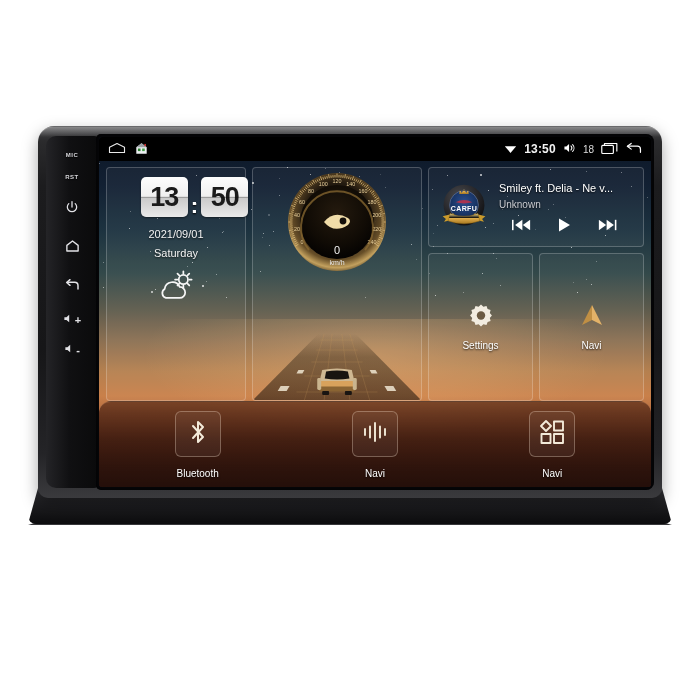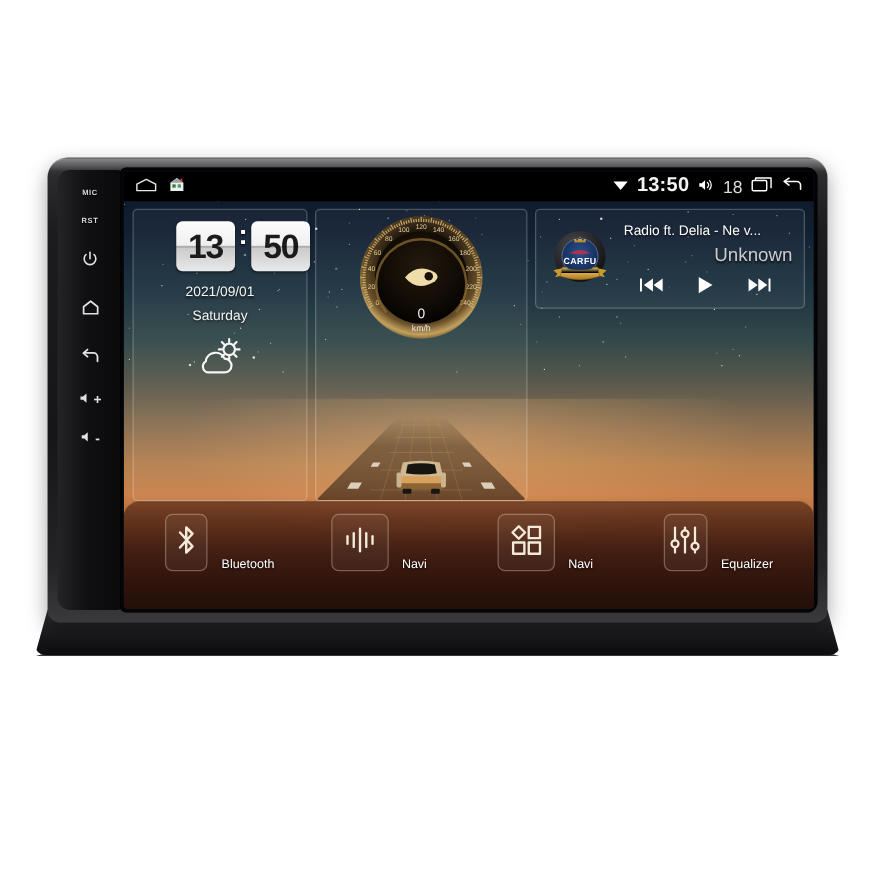--- a/index.html
+++ b/index.html
@@ -119,41 +119,41 @@
   .statusbar{
     position:absolute;left:0;right:0;top:0;height:24px;
     background:#000;
     display:flex;align-items:center;
     padding:0 9px;box-sizing:border-box;
     color:#f2f2f2;font-size:11px;
     z-index:6;
   }
   .sb-left{display:flex;align-items:center;gap:9px;}
   .sb-right{display:flex;align-items:center;gap:7px;margin-left:auto;}
-  .sb-time{font-size:16px;font-weight:bold;letter-spacing:.2px;}
-  .sb-vol{font-size:14px;color:#dcdcdc;}
+  .sb-time{font-size:12px;font-weight:bold;letter-spacing:.2px;}
+  .sb-vol{font-size:10px;color:#dcdcdc;}
 
   
   .widgets{
     position:absolute;left:0;right:0;top:24px;bottom:86px;
     padding:6px 7px 0 7px; box-sizing:border-box;
     display:flex; gap:6px;
     z-index:4;
   }
   .card{
     border:1px solid rgba(255,255,255,.22);
     border-radius:4px;
     background:rgba(255,255,255,.045);
     position:relative;
     box-sizing:border-box;
   }
 
   
   .w-clock{width:140px;display:flex;flex-direction:column;align-items:center;padding-top:9px;}
-  .flip{display:flex;align-items:flex-start;gap:3px;margin-left:37px;}
+  .flip{display:flex;align-items:flex-end;gap:3px;margin-left:37px;}
   .flip-box{
     width:47px;height:40px;border-radius:5px;
     background:linear-gradient(180deg,#fdfdfd 0%,#f0f0f0 47%,#d6d6d6 50%,#c9c9c9 51%,#e9e9e9 100%);
     display:flex;align-items:center;justify-content:center;
     color:#1b1b1b;font-size:27px;font-weight:bold;
     box-shadow:0 1px 2px rgba(0,0,0,.45);
     position:relative;letter-spacing:-1px;
   }
   .flip-box::after{
     content:"";position:absolute;left:0;right:0;top:50%;height:1px;background:rgba(0,0,0,.22);
@@ -167,21 +167,21 @@
   .w-center{flex:1;overflow:hidden;display:flex;flex-direction:column;align-items:center;}
   .speedo{margin-top:2px;}
   .road{position:absolute;left:0;right:0;bottom:0;height:66px;overflow:hidden;}
 
   
   .w-right{width:216px;display:flex;flex-direction:column;gap:6px;}
   .w-music{height:80px;display:flex;align-items:center;padding:0 9px;box-sizing:border-box;gap:9px;}
   .badge{width:52px;height:52px;position:relative;flex:0 0 auto;}
   .music-info{flex:1;min-width:0;}
   .m-title{color:#fff;font-size:11px;white-space:nowrap;overflow:hidden;text-overflow:ellipsis;text-shadow:0 1px 2px rgba(0,0,0,.8);}
-  .m-artist{color:#c9cbd0;font-size:15px;margin-top:5px;text-shadow:0 1px 2px rgba(0,0,0,.8);text-align:right;}
+  .m-artist{color:#c9cbd0;font-size:10px;margin-top:5px;text-shadow:0 1px 2px rgba(0,0,0,.8);}
   .m-ctrls{display:flex;align-items:center;justify-content:space-around;margin-top:7px;padding-right:4px;}
   .m-ctrls span{color:#fff;display:flex;}
 
   .w-tiles{flex:1;display:flex;gap:6px;}
   .tile{
     flex:1;border:1px solid rgba(255,255,255,.22);border-radius:4px;
     background:rgba(255,255,255,.045);
     display:flex;flex-direction:column;align-items:center;justify-content:center;gap:7px;
   }
   .tile-label{color:#fff;font-size:10px;text-shadow:0 1px 2px rgba(0,0,0,.8);}
@@ -190,21 +190,21 @@
   .dock{
     position:absolute;left:0;right:0;bottom:0;height:86px;
     border-radius:12px 12px 0 0;
     background:linear-gradient(180deg,rgba(70,30,16,.60) 0%,rgba(48,20,11,.78) 45%,rgba(36,15,9,.88) 100%);
     border-top:1px solid rgba(255,200,160,.22);
     display:flex;align-items:flex-start;justify-content:space-around;
     padding:9px 10px 0 10px;box-sizing:border-box;
     z-index:5;
   }
   .dock-item{
-    width:88px;display:flex;align-items:flex-end;gap:11px;
+    width:88px;display:flex;flex-direction:column;align-items:center;gap:11px;
   }
   .dock-icon{
     width:44px;height:44px;border-radius:6px;
     border:1px solid rgba(255,235,215,.30);
     background:rgba(255,255,255,.05);
     display:flex;align-items:center;justify-content:center;
   }
   .dock-label{color:#fff;font-size:10px;text-shadow:0 1px 2px rgba(0,0,0,.85);}
 
   svg{overflow:visible;}
@@ -667,21 +667,21 @@
                 <circle cx="28" cy="26" r="15.5" fill="url(#gblue)" stroke="#5d6f92" stroke-width=".8"></circle>
                 <path d="M19 23 q9 -5 18 0 q-9 2.5 -18 0 Z" fill="#b8324a" opacity=".9"></path>
                 <text x="28" y="32.5" fill="#ffffff" font-size="7.6" font-weight="bold" font-family="Liberation Sans, sans-serif" text-anchor="middle" letter-spacing=".4" id="carfuText">CARFU</text>
                 <path d="M23.5 9.5 l2 3.2 l2.5 -3.8 l2.5 3.8 l2 -3.2 l.6 4.4 h-10.2 Z" fill="url(#ggold)"></path>
                 <path d="M5 38 l12 -3 l1.5 6 l-12 3 l2 -3 Z" fill="#c99a2c"></path>
                 <path d="M51 38 l-12 -3 l-1.5 6 l12 3 l-2 -3 Z" fill="#c99a2c"></path>
                 <path d="M13 35 q15 6 30 0 l2 8 q-17 6 -34 0 Z" fill="url(#ggold)" stroke="#8e6512" stroke-width=".5"></path>
               </svg>
             </div>
             <div class="music-info">
-              <div class="m-title">Radio ft. Delia - Ne v...</div>
+              <div class="m-title">Smiley ft. Delia - Ne v...</div>
               <div class="m-artist">Unknown</div>
               <div class="m-ctrls">
                 <span>
                   <svg width="19" height="14" viewBox="0 0 22 16" fill="#fff">
                     <rect x="0" y="2" width="1.8" height="12"></rect>
                     <path d="M12 2 L12 14 L3.6 8 Z"></path>
                     <path d="M21 2 L21 14 L12.6 8 Z"></path>
                   </svg>
                 </span>
                 <span>
@@ -693,20 +693,40 @@
                   <svg width="19" height="14" viewBox="0 0 22 16" fill="#fff">
                     <path d="M1 2 L1 14 L9.4 8 Z"></path>
                     <path d="M10 2 L10 14 L18.4 8 Z"></path>
                     <rect x="19.5" y="2" width="1.8" height="12"></rect>
                   </svg>
                 </span>
               </div>
             </div>
           </div>
 
+          <div class="w-tiles">
+            <div class="tile">
+              <span>
+                <svg width="26" height="26" viewBox="0 0 26 26" fill="#f2ece0">
+                  <path d="M13 1.6 l2.4 2.1 l3.1 -.8 l1.1 3 l3 1.1 l-.8 3.1 l2.1 2.4 l-2.1 2.4 l.8 3.1 l-3 1.1 l-1.1 3 l-3.1 -.8 L13 23.4 l-2.4 -2.1 l-3.1 .8 l-1.1 -3 l-3 -1.1 l.8 -3.1 L2.1 12.5 l2.1 -2.4 l-.8 -3.1 l3 -1.1 l1.1 -3 l3.1 .8 Z"></path>
+                  <circle cx="13" cy="12.5" r="4.2" fill="#6b5a42"></circle>
+                </svg>
+              </span>
+              <span class="tile-label">Settings</span>
+            </div>
+            <div class="tile">
+              <span>
+                <svg width="26" height="26" viewBox="0 0 26 26">
+                  <path d="M13 2 L23 22 L13 17 Z" fill="#e3b268"></path>
+                  <path d="M13 2 L3 22 L13 17 Z" fill="#c08f44"></path>
+                </svg>
+              </span>
+              <span class="tile-label">Navi</span>
+            </div>
+          </div>
         </div>
       </div>
 
       <div class="dock">
 
         <div class="dock-item">
           <span class="dock-icon">
             <span>
               <svg width="24" height="26" viewBox="0 0 20 26" fill="none" stroke="#f3ead9" stroke-width="2" stroke-linejoin="round" stroke-linecap="round">
                 <path d="M5 7 L15 18 L10 23 V3 L15 8 L5 19"></path>
@@ -739,35 +759,17 @@
                 <rect x="15" y="2.5" width="9" height="9"></rect>
                 <rect x="2.5" y="15" width="9" height="9"></rect>
                 <rect x="15" y="15" width="9" height="9"></rect>
               </svg>
             </span>
           </span>
           <span class="dock-label">Navi</span>
         </div>
 
 
-        <div class="dock-item">
-          <span class="dock-icon">
-            <span>
-              <svg width="26" height="26" viewBox="0 0 26 26" fill="none" stroke="#f3ead9" stroke-width="1.8" stroke-linecap="round">
-                <path d="M5 3 V13"></path>
-                  <path d="M5 19 V23"></path>
-                  <circle cx="5" cy="16" r="2.8"></circle>
-                <path d="M13 3 V5"></path>
-                  <path d="M13 11 V23"></path>
-                  <circle cx="13" cy="8" r="2.8"></circle>
-                <path d="M21 3 V15"></path>
-                  <path d="M21 21 V23"></path>
-                  <circle cx="21" cy="18" r="2.8"></circle>
-              </svg>
-            </span>
-          </span>
-          <span class="dock-label">Equalizer</span>
-        </div>
       </div>
 
     </div>
   </div>
 </div>
 
 </body></html>

